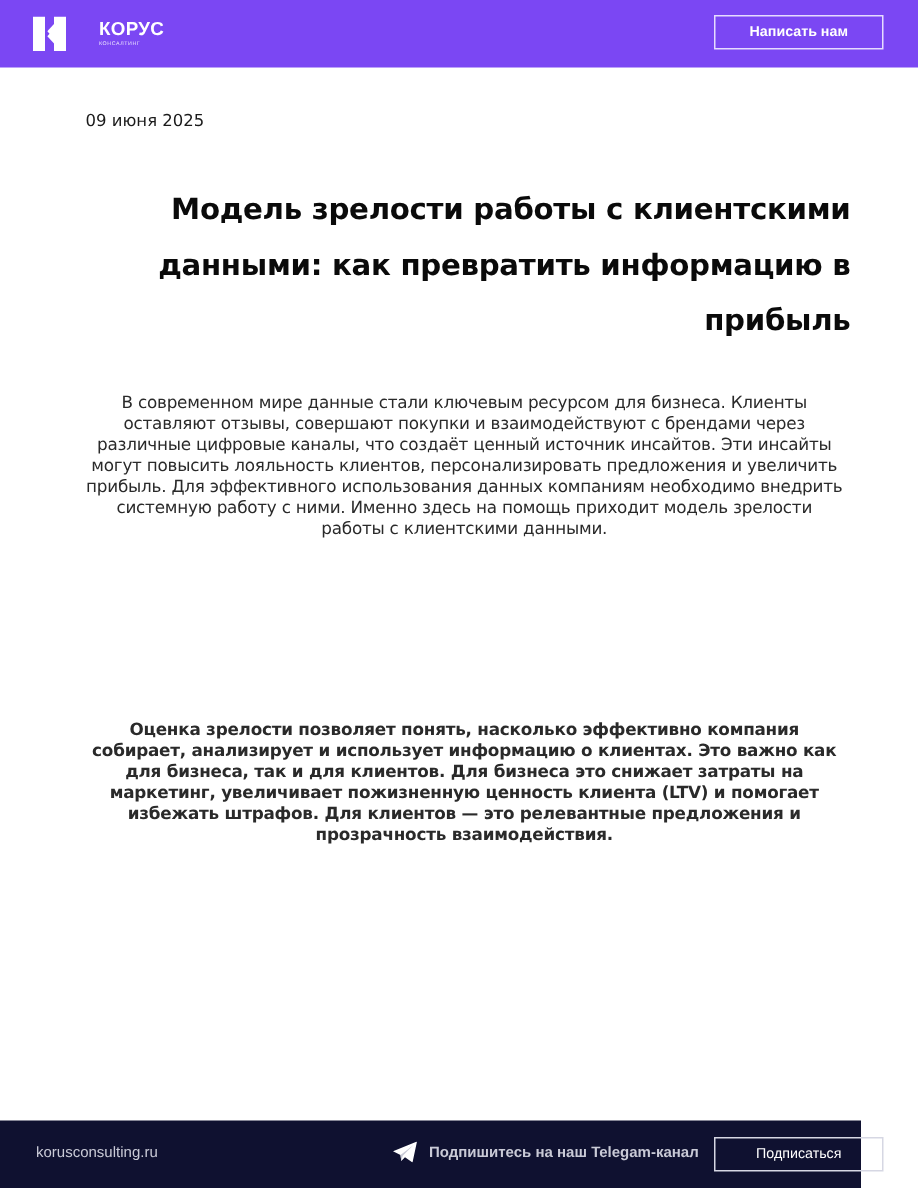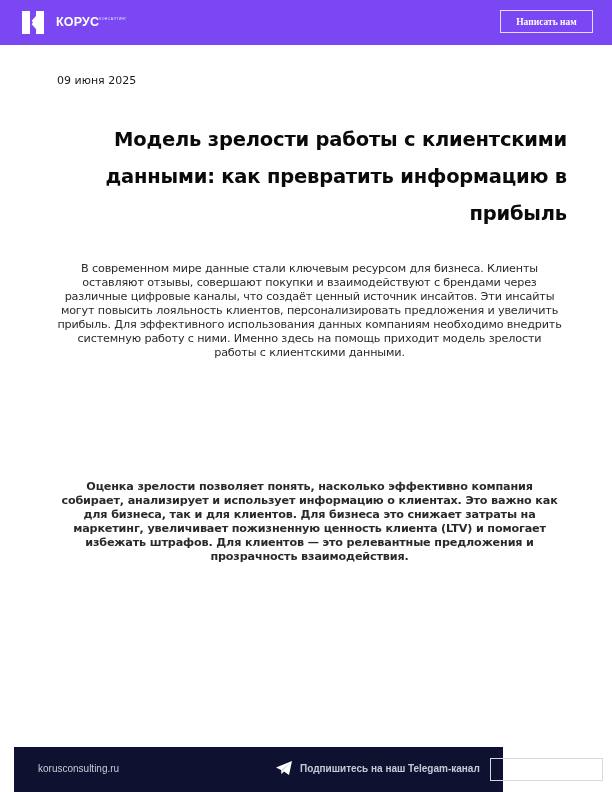--- a/index.html
+++ b/index.html
@@ -13,38 +13,38 @@
     .header {
       position: absolute; left: 0; top: 0;
       width: 612px; height: 45px;
       background: #7b47f3;
     }
     .logo {
       position: absolute; left: 22px; top: 11px;
       display: flex; align-items: center;
     }
     .logo-mark { width: 22px; height: 23px; display: block; }
-    .logo-text-wrap { margin-left: 12px; display: flex; flex-direction: row; }
+    .logo-text-wrap { margin-left: 22px; display: flex; flex-direction: column; }
     .logo-word {
       font-family: "Liberation Sans", sans-serif;
       font-weight: 700; font-size: 12.5px; color: #ffffff;
       letter-spacing: 0.2px; line-height: 13px;
     }
     .logo-sub {
       font-family: "Liberation Sans", sans-serif;
       font-size: 3.5px; color: #ffffff; opacity: 0.85;
       letter-spacing: 0.4px; line-height: 5px; margin-top: 1px;
     }
     .header-btn {
-      position: absolute; left: 500px; top: 10px;
-      width: 93px; height: 23px;
+      position: absolute; left: 476px; top: 10px;
+      width: 113px; height: 23px;
       border: 1px solid #e6dcff;
       background: transparent;
       color: #ffffff;
-      font-family: Liberation Serif, serif;
+      font-family: Liberation Sans, sans-serif;
       font-weight: 700; font-size: 9.5px;
       display: flex; align-items: center; justify-content: center;
       cursor: pointer;
     }
     .date {
       position: absolute; left: 57px; top: 74px;
       font-size: 11px; color: #1b1b1b;
       font-family: "DejaVu Sans", sans-serif;
     }
     .title {
@@ -62,23 +62,22 @@
       font-family: "DejaVu Sans", sans-serif;
       font-size: 11.2px; line-height: 14px;
       color: #2a2a2a;
       letter-spacing: -0.15px;
       text-align: center;
     }
     .p1 { top: 262px; }
     .p2 { top: 480px; font-weight: bold; }
     .footer {
       position: absolute; left: 0; top: 747px;
-      width: 489px; height: 45px;
+      width: 574px; height: 45px;
       background: #0f1130;
-      margin-left: 14px;
     }
     .footer-site {
       position: absolute; left: 24px; top: 16px;
       font-family: "Liberation Sans", sans-serif;
       font-size: 10px; color: #c9cad6;
       text-decoration: none;
     }
     .footer-tg {
       position: absolute; left: 262px; top: 14px;
       display: flex; align-items: center;

